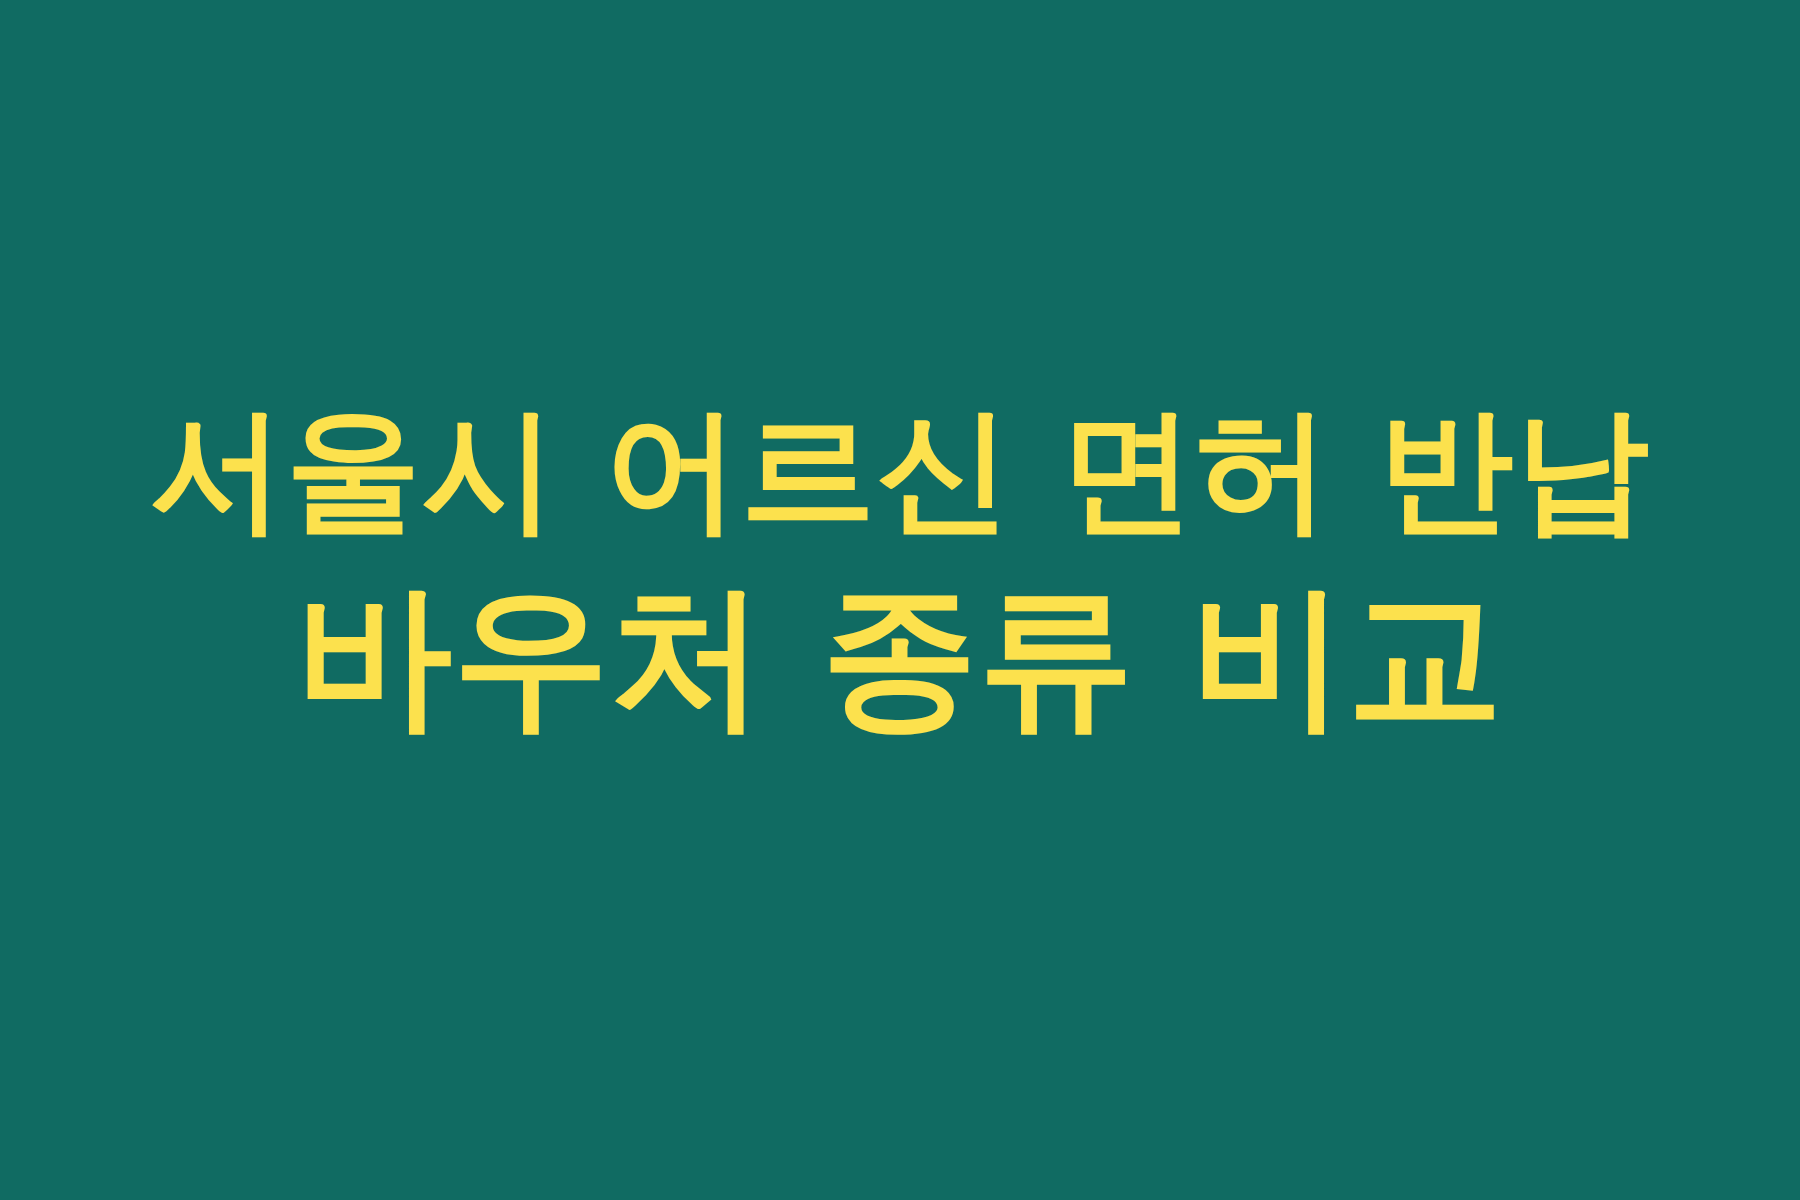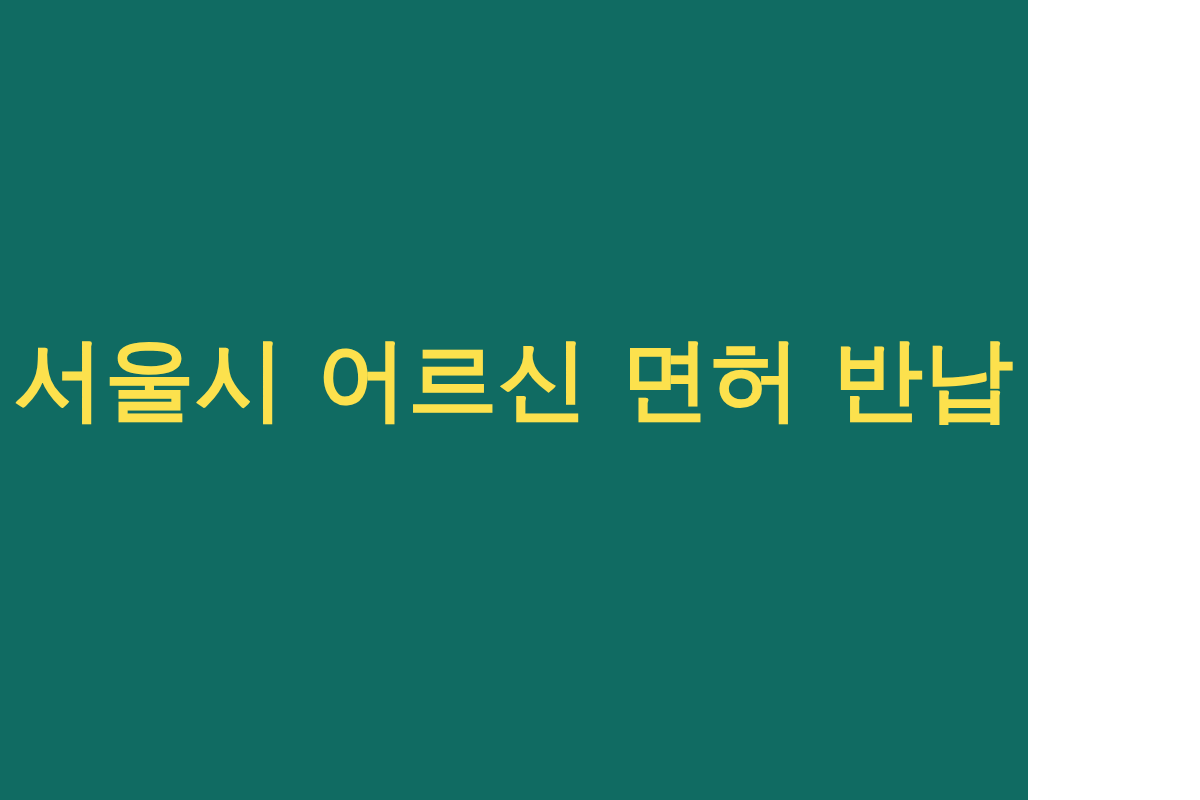--- a/index.html
+++ b/index.html
@@ -10,21 +10,21 @@
 
   body {
     width: 1200px;
     height: 800px;
     overflow: hidden;
     font-family: "DejaVu Sans", "Liberation Sans", sans-serif;
   }
 
   .banner {
     position: relative;
-    width: 1028px;
+    width: 1200px;
     height: 800px;
     background-color: #106B62;
     display: flex;
     flex-direction: column;
     align-items: center;
     justify-content: center;
     box-sizing: border-box;
     
     padding-bottom: 40px;
   }
@@ -59,16 +59,17 @@
 </head>
 <body>
 
 <div class="banner" style="background-color: rgb(16, 107, 98);">
 
   <div class="headline">
 
     <span class="headline-line line-1" style="color: rgb(252, 225, 77); font-size: 90px;">서울시 어르신 면허 반납</span>
 
 
+    <span class="headline-line line-3" style="color: rgb(252, 225, 77);">바우처 종류 비교</span>
 
   </div>
 
 </div>
 
 </body></html>

